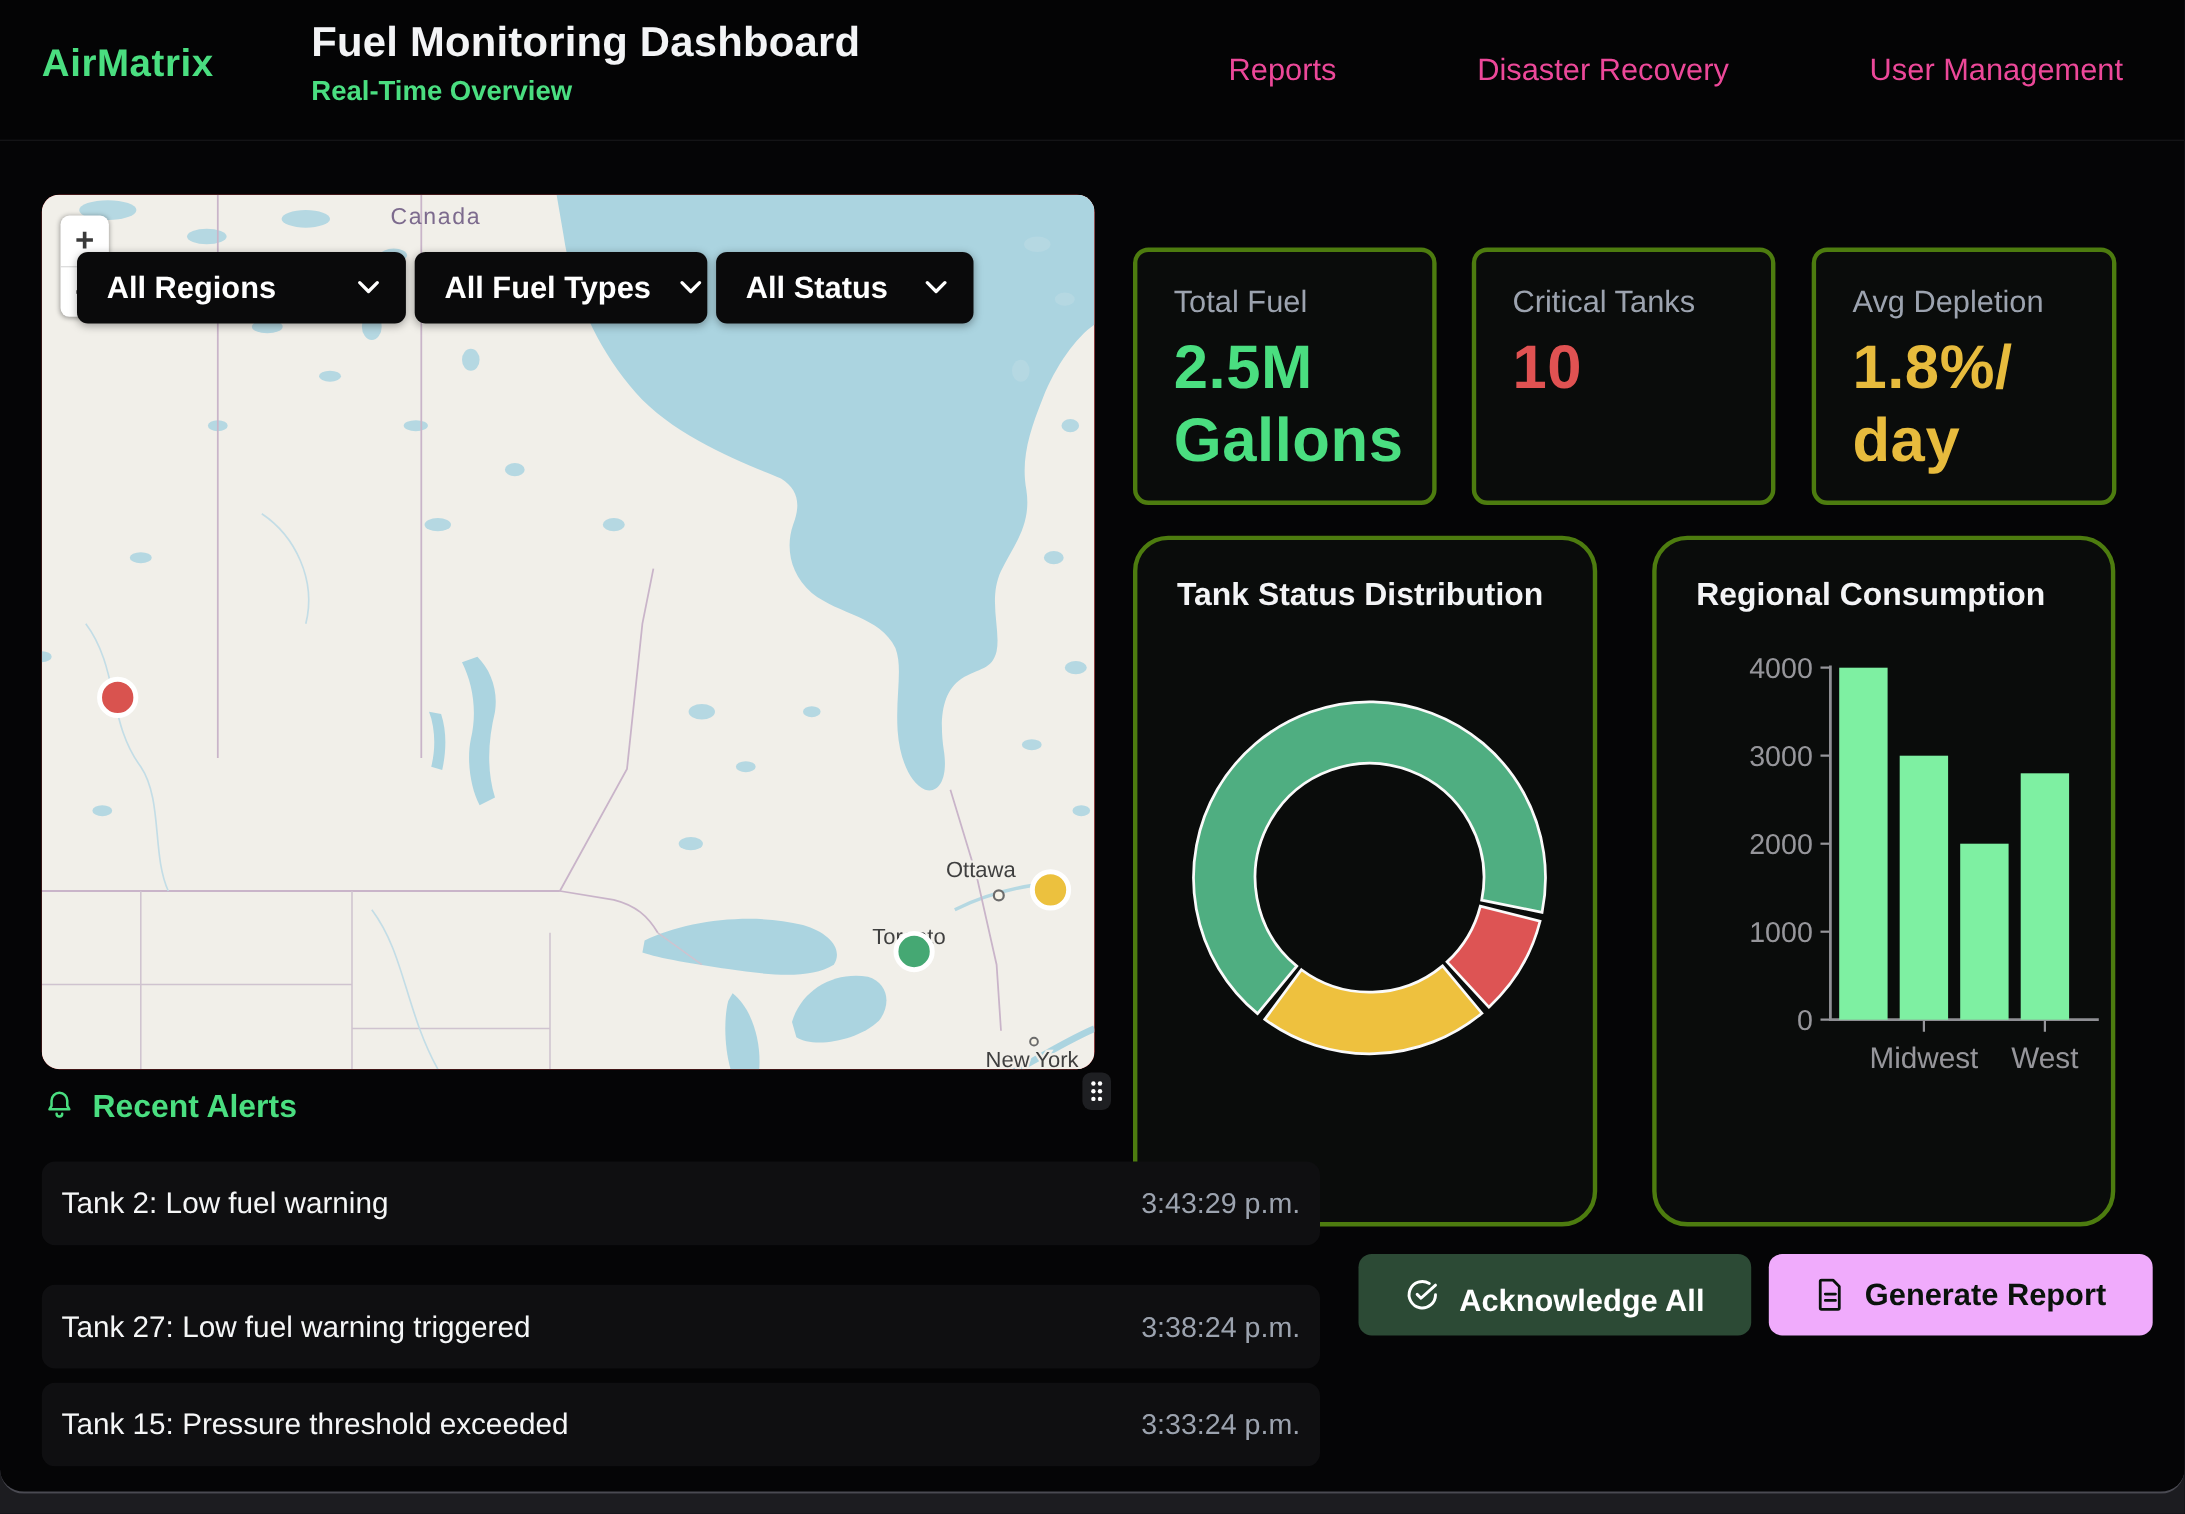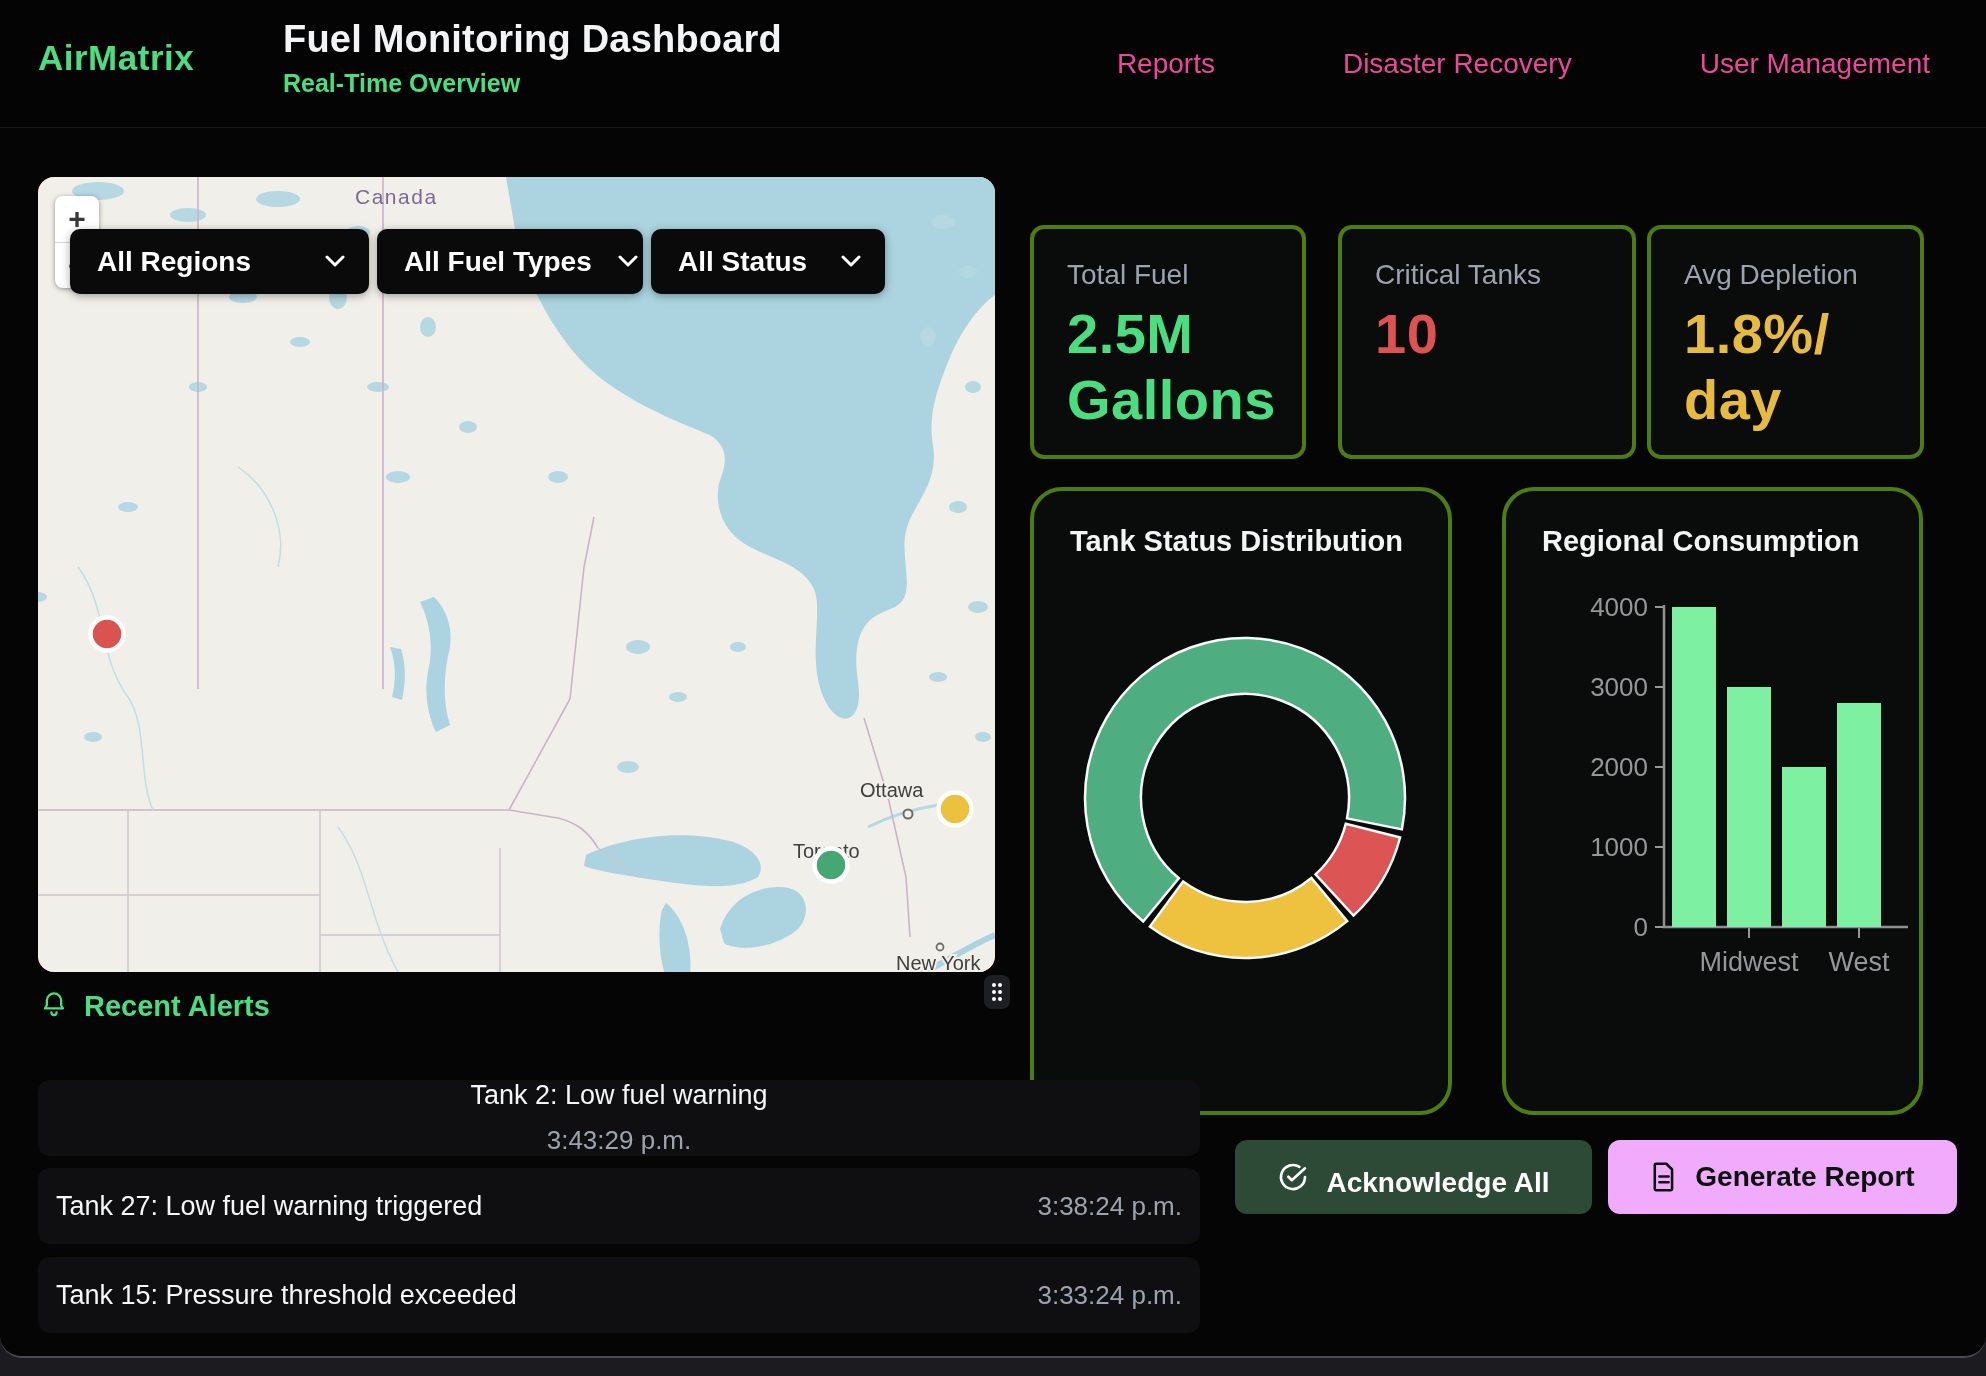--- a/index.html
+++ b/index.html
@@ -187,21 +187,21 @@
     </svg>
   </div>
 
   <div class="card stat-card" style="left:1030px;width:276px;">
     <div class="stat-label">Total Fuel</div>
     <div class="stat-value" style="color:#4ade80;">
       <div>2.5M</div>
         <div>Gallons</div>
     </div>
   </div>
-  <div class="card stat-card" style="left:1338px;width:298px;">
+  <div class="card stat-card" style="left:1338px;width:276px;">
     <div class="stat-label">Critical Tanks</div>
     <div class="stat-value" style="color:#e05252;">
       <div>10</div>
         <div></div>
     </div>
   </div>
   <div class="card stat-card" style="left:1647px;width:277px;">
     <div class="stat-label">Avg Depletion</div>
     <div class="stat-value" style="color:#e7bb3d;">
       <div>1.8%/</div>
@@ -243,21 +243,21 @@
   </div>
 
   <div class="alerts-heading">
     <svg width="28" height="30" viewBox="0 0 24 26">
       <path d="M12 3a6.2 6.2 0 0 0-6.2 6.2v4l-1.6 2.8h15.6l-1.6-2.8v-4A6.2 6.2 0 0 0 12 3z" fill="none" stroke="#4ade80" stroke-width="2" stroke-linejoin="round"></path>
       <path d="M9.8 19.5a2.2 2.2 0 0 0 4.4 0" fill="none" stroke="#4ade80" stroke-width="2" stroke-linecap="round"></path>
     </svg>
     <span class="htext">Recent Alerts</span>
   </div>
 
-  <div class="alert-row" style="top:1080px;flex-direction:column;">
+  <div class="alert-row" style="top:1056px;">
     <span class="alert-msg">Tank 2: Low fuel warning</span>
     <span class="alert-time">3:43:29 p.m.</span>
   </div>
   <div class="alert-row" style="top:1168px;">
     <span class="alert-msg">Tank 27: Low fuel warning triggered</span>
     <span class="alert-time">3:38:24 p.m.</span>
   </div>
   <div class="alert-row" style="top:1257px;">
     <span class="alert-msg">Tank 15: Pressure threshold exceeded</span>
     <span class="alert-time">3:33:24 p.m.</span>

